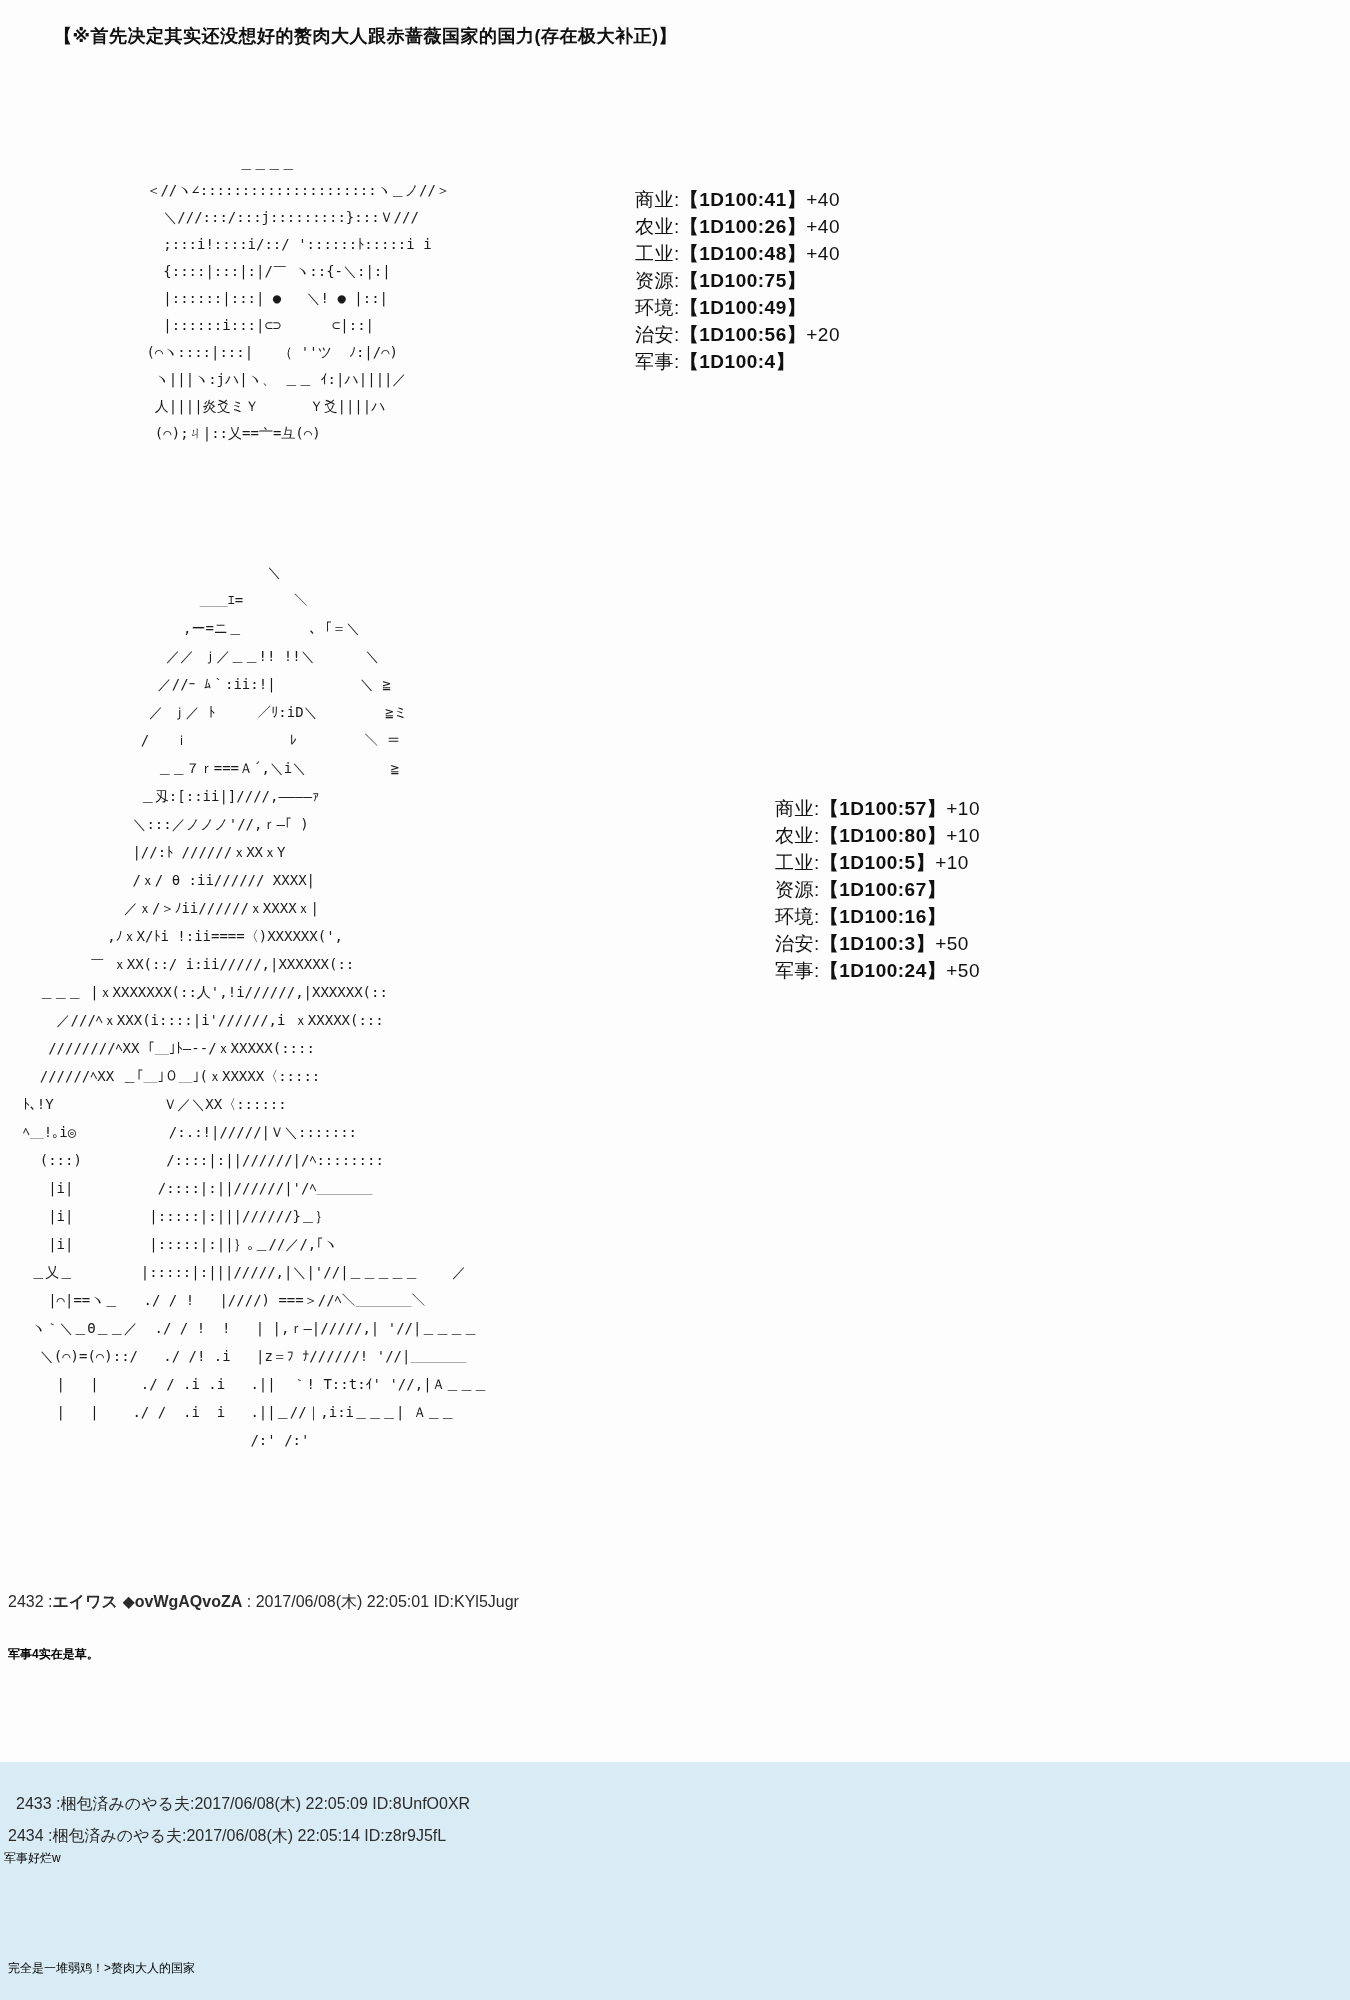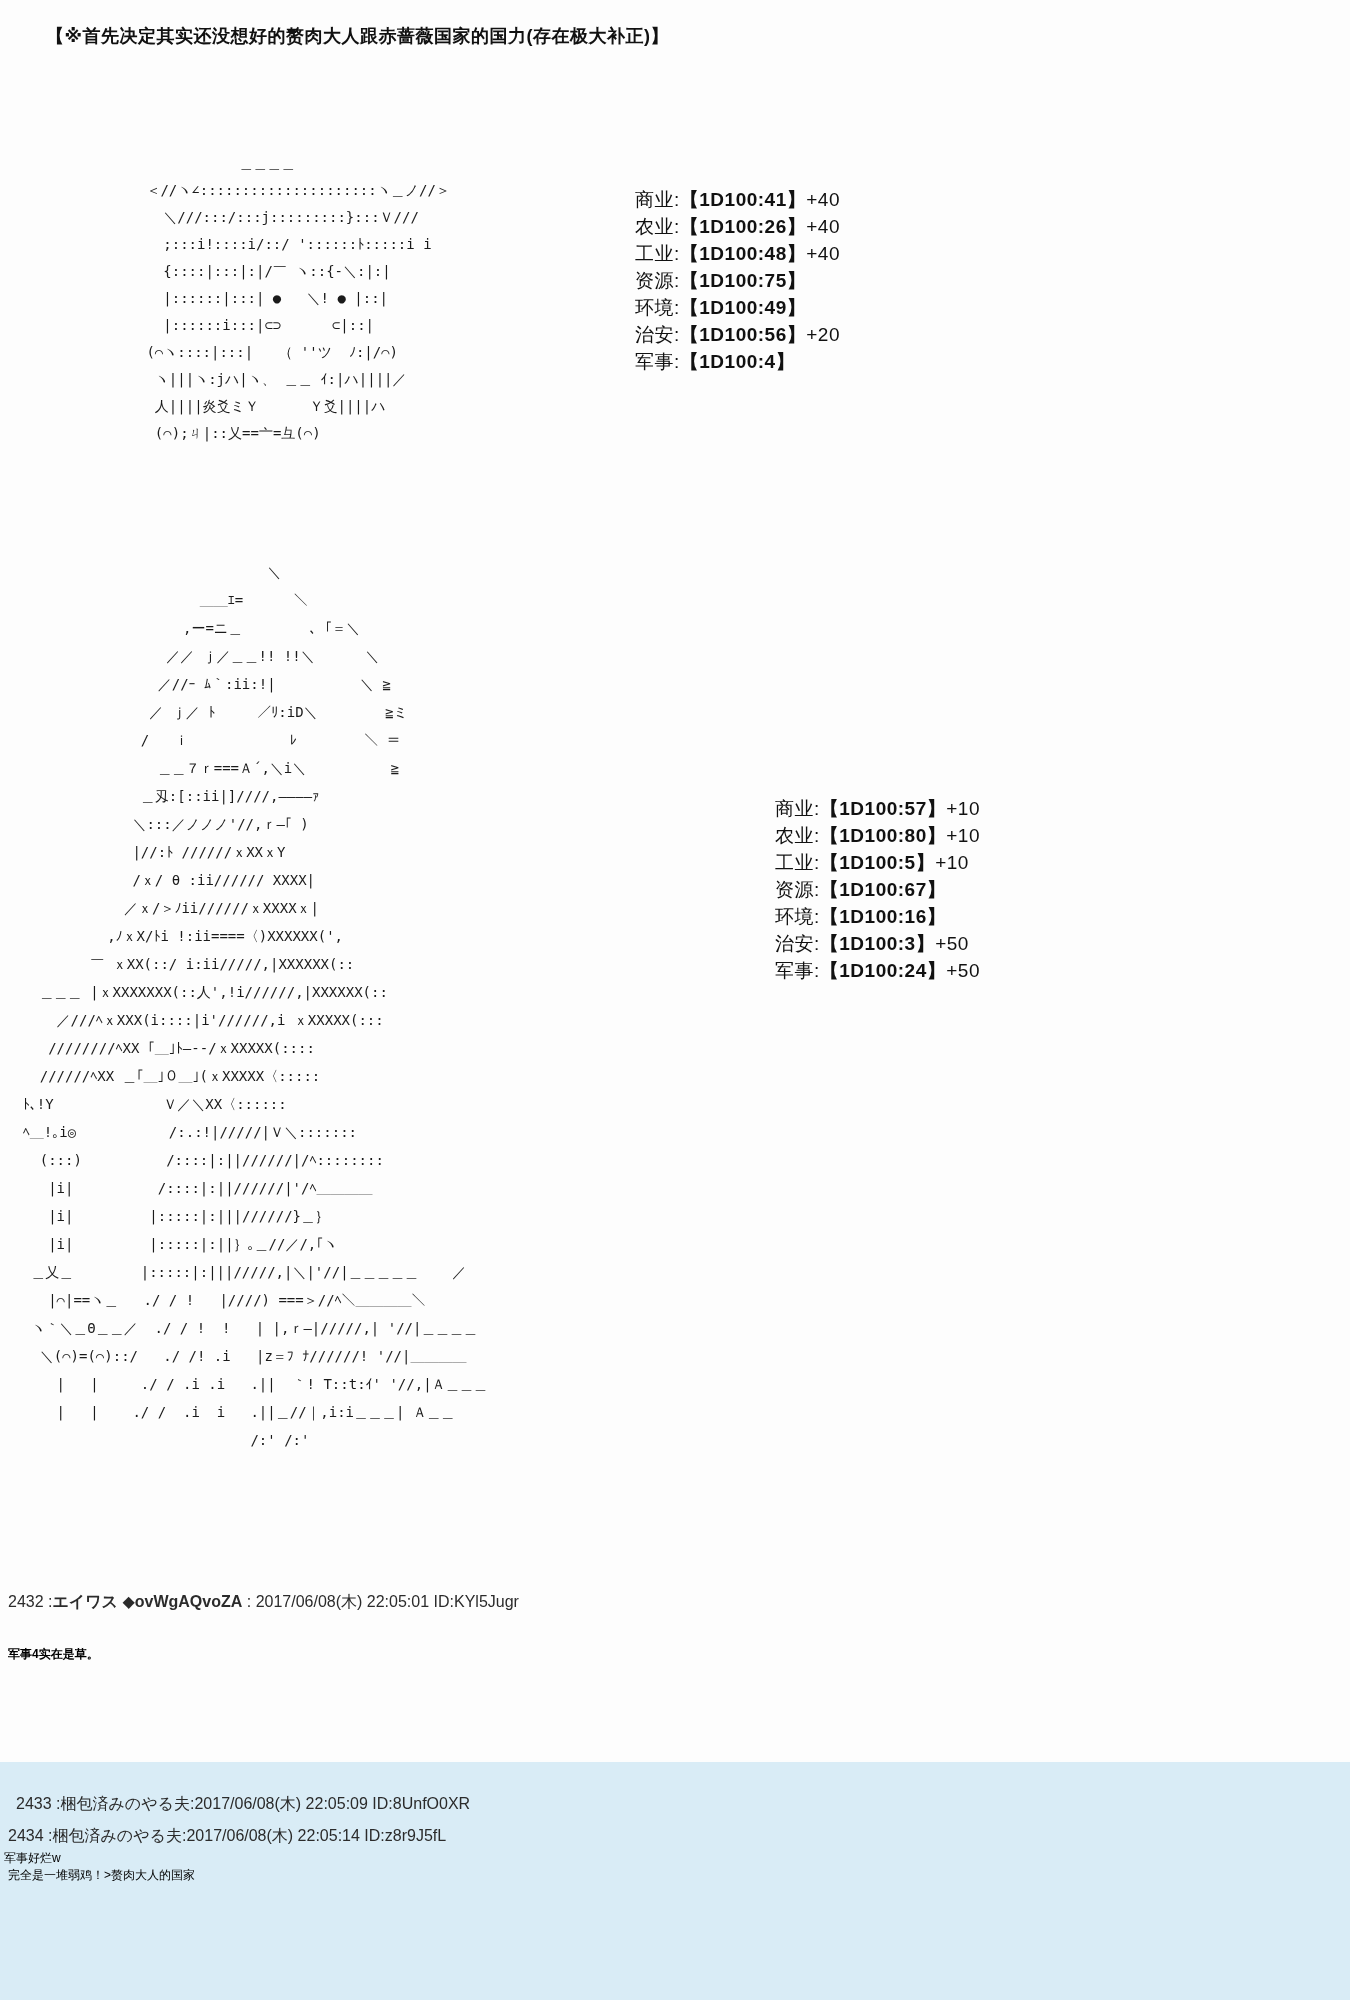--- a/index.html
+++ b/index.html
@@ -4,21 +4,21 @@
 <style>
   html,body{margin:0;padding:0;}
   body{
     width:1350px;height:2000px;position:relative;overflow:hidden;
     background:#fdfdfd;
     font-family:"Liberation Sans","DejaVu Sans",sans-serif;
     color:#111;
   }
   .abs{position:absolute;}
   
-  #title{left:46px;top:24px;font-size:18px;font-weight:bold;letter-spacing:0.5px;white-space:nowrap;}
+  #title{left:54px;top:24px;font-size:18px;font-weight:bold;letter-spacing:0.5px;white-space:nowrap;}
   
   pre.aa{
     margin:0;font-family:"DejaVu Sans Mono","Liberation Mono",monospace;
     color:#1a1a1a;white-space:pre;
   }
   #aa1{left:138px;top:150px;font-size:14px;line-height:27px;}
   #aa2{left:6px;top:558px;font-size:14px;line-height:28px;}
   
   .stats{font-size:19px;line-height:27px;white-space:nowrap;}
   #stats1{left:635px;top:186px;}
@@ -27,21 +27,21 @@
   .stat-row span{letter-spacing:0.5px;}
   
   .post-header{font-size:16px;color:#2b2b2b;white-space:nowrap;}
   .post-body{font-size:12px;color:#000;white-space:nowrap;}
   #p0h{left:8px;top:1592px;}
   #p0b{left:8px;top:1646px;font-weight:bold;}
   #blue-section{left:0;top:1762px;width:1350px;height:238px;background:#d9ecf6;}
   #p1h{left:16px;top:1794px;}
   #p1b{left:4px;top:1850px;}
   #p2h{left:8px;top:1826px;}
-  #p2b{left:8px;top:1867px;text-align:right;}
+  #p2b{left:8px;top:1960px;text-align:right;}
   .post-0-name{font-weight:bold;}
 </style>
 </head>
 <body>
 
 <div id="title" class="abs">【※首先决定其实还没想好的赘肉大人跟赤蔷薇国家的国力(存在极大补正)】</div>
 
 <pre id="aa1" class="aa abs">            ＿＿＿＿
  ＜//ヽ∠:::::::::::::::::::::ヽ＿ノ//＞
    ＼///:::/:::j:::::::::}:::Ｖ///

